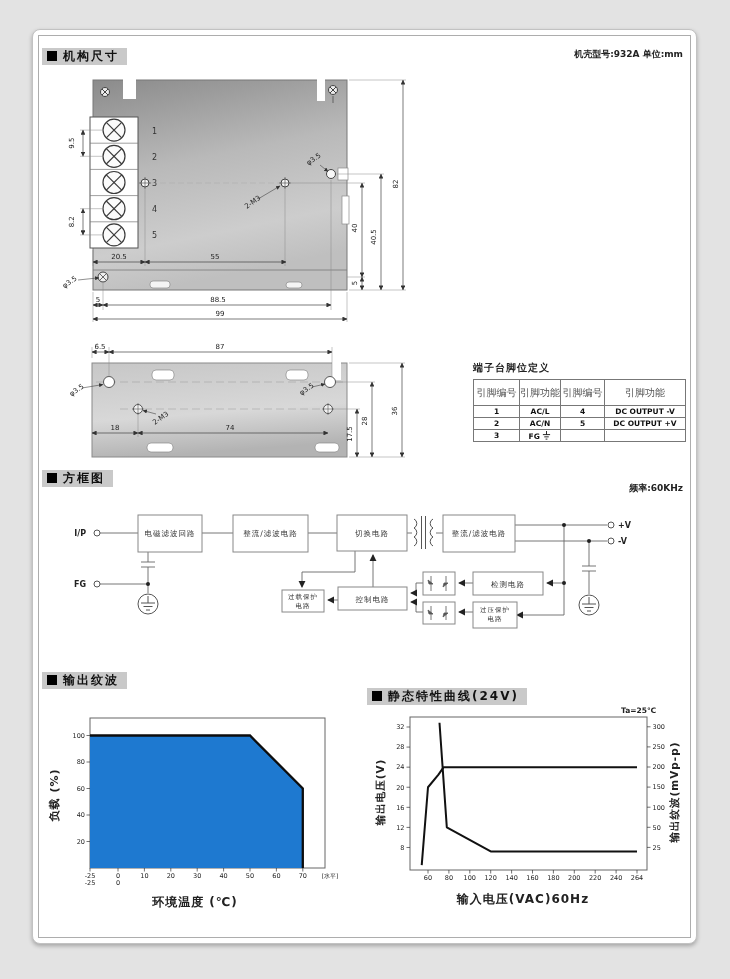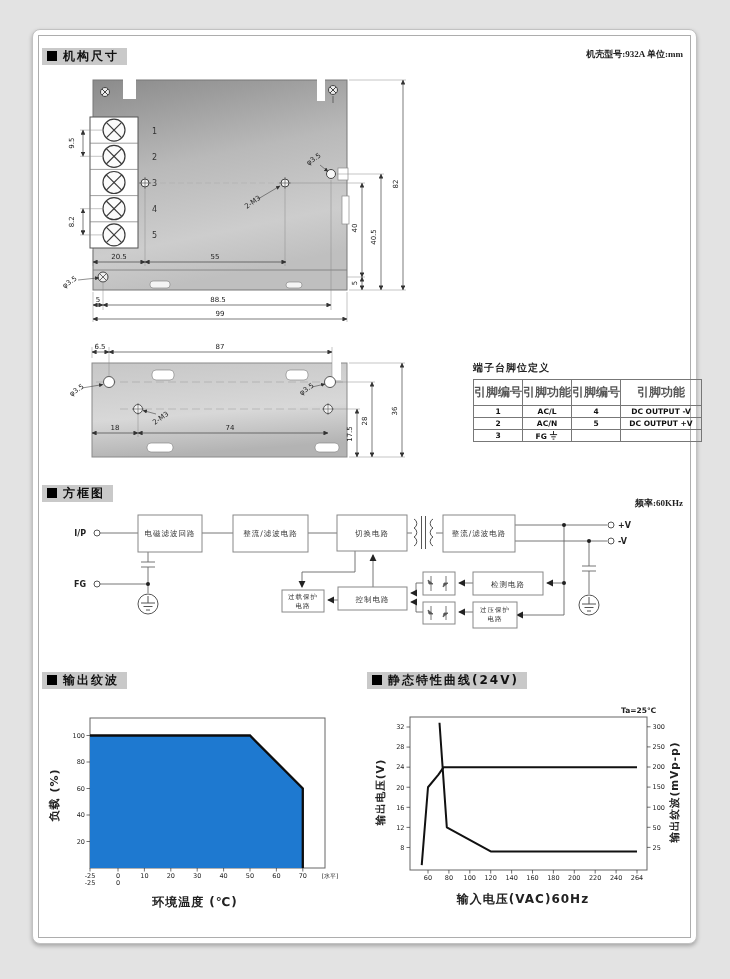--- a/index.html
+++ b/index.html
@@ -8,27 +8,27 @@
   .card { position:absolute; left:32px; top:29px; width:665px; height:915px;
           background:#fff; border:1px solid #c2c2c2; border-radius:8px;
           box-shadow:0 2px 4px rgba(0,0,0,.28); }
   .frame { position:absolute; left:38px; top:35px; width:653px; height:903px;
            border:1px solid #adadad; }
   .abs { position:absolute; }
   .sec-head { display:inline-flex; align-items:center; gap:6px; background:#c9c9c9;
               padding:0 8px 1px 5px; font-size:12px; font-weight:bold; color:#111;
               letter-spacing:2px; line-height:16px; }
   .sec-head .sq { width:10px; height:10px; background:#000; display:inline-block; flex:none; }
-  .note { font-size:9px; font-weight:bold; color:#222; text-align:left;font-family:Liberation Serif, serif; }
+  .note { font-size:9px; font-weight:bold; color:#222; text-align:left; }
   
   .pin-title { font-size:10px; font-weight:bold; color:#222; letter-spacing:1px; margin-bottom:4px; }
   table.pins { border-collapse:collapse; table-layout:fixed; }
   table.pins th, table.pins td { border:1px solid #777; text-align:center; padding:0;
               height:12px; overflow:hidden; white-space:nowrap; }
-  table.pins th { font-size:12px; font-weight:bold; color:#555; height:26px; }
+  table.pins th { font-size:10px; font-weight:normal; color:#555; height:26px; }
   table.pins td { font-size:7.5px; font-weight:bold; color:#111; }
   svg { overflow:visible; }
   svg text { fill:#222; }
   .dimtxt { font-size:7px; fill:#222; }
   .boxtxt { font-size:7.5px; fill:#333; letter-spacing:1px; }
   .termnum { font-size:8px; fill:#333; }
 </style>
 </head>
 <body>
 
@@ -272,27 +272,27 @@
             </g>
           </svg>
         </td>
         <td></td>
         <td></td>
       </tr>
     </tbody>
       </table>
   </div>
 
-  <div class="abs" style="left:42px; top:468px;margin-top:15px;">
+  <div class="abs" style="left:42px; top:468px;">
     <span class="sec-head">
         <span class="sq"></span>
         <span>方框图</span>
       </span>
   </div>
-  <div class="abs note" style="right:47px; top:497px;">频率:60KHz</div>
+  <div class="abs note" style="right:47px; top:482px;">频率:60KHz</div>
 
   <svg class="abs" style="left:60px; top:500px;" width="600" height="150" viewBox="60 500 600 150">
     <defs>
       <marker id="mc" viewBox="0 0 8 8" refX="7" refY="4" markerWidth="8" markerHeight="8" orient="auto">
         <path d="M0,0L8,4L0,8z" fill="#222"></path>
       </marker>
     </defs>
     <g stroke="#666" fill="none" stroke-width="0.9">
       <line x1="100" y1="533" x2="138" y2="533"></line>
       <line x1="202" y1="533" x2="233" y2="533"></line>
@@ -390,21 +390,21 @@
       <text style="font-size:8px; font-weight:bold" x="618" y="544" text-anchor="start">-V</text>
     </g>
   </svg>
 
   <div class="abs" style="left:42px; top:670px;">
     <span class="sec-head">
         <span class="sq"></span>
         <span>输出纹波</span>
       </span>
   </div>
-  <div class="abs" style="left:367px; top:670px;">
+  <div class="abs" style="left:367px; top:686px;">
     <span class="sec-head">
         <span class="sq"></span>
         <span>静态特性曲线(24V)</span>
       </span>
   </div>
 
   <svg id="chart1" class="abs" style="left:38px; top:695px;" width="330" height="235" viewBox="38 695 330 235">
     <rect x="90" y="718" width="235" height="150" fill="#fff" stroke="#666" stroke-width="1"></rect>
     <g id="c1-dyn">
         <line x1="90" y1="868" x2="90" y2="871.5" stroke="#333" stroke-width="0.7"></line>

